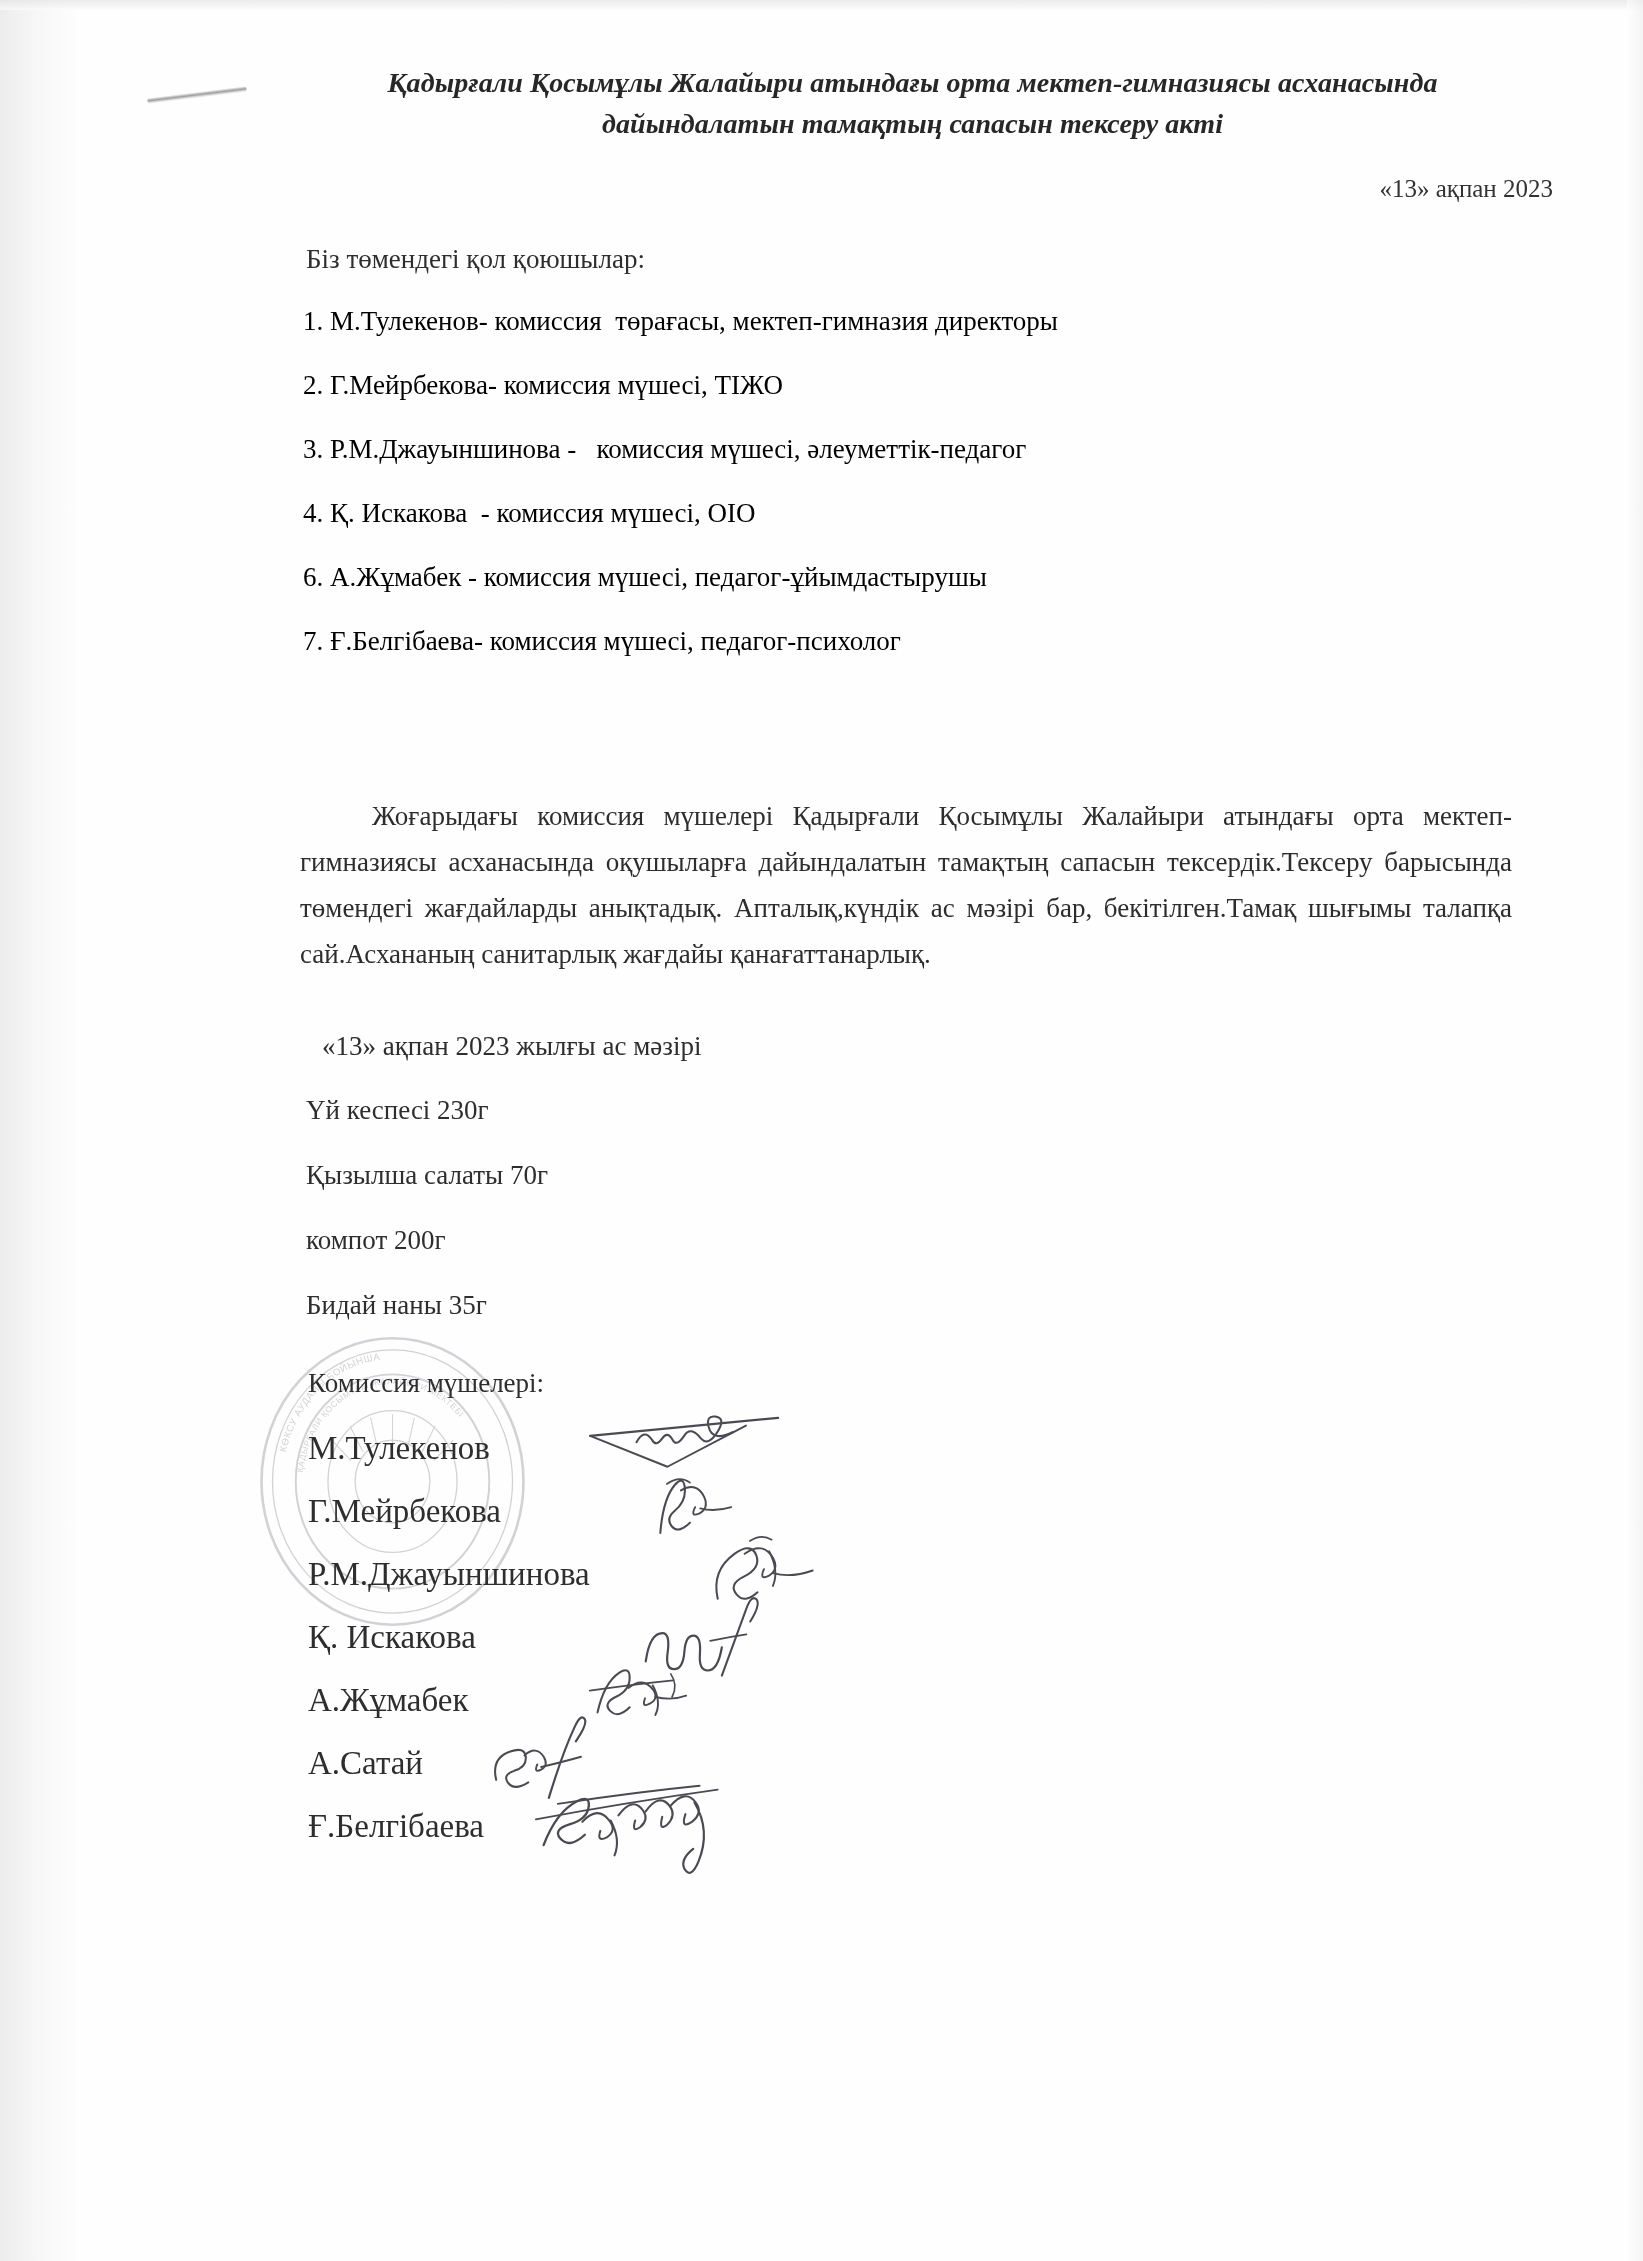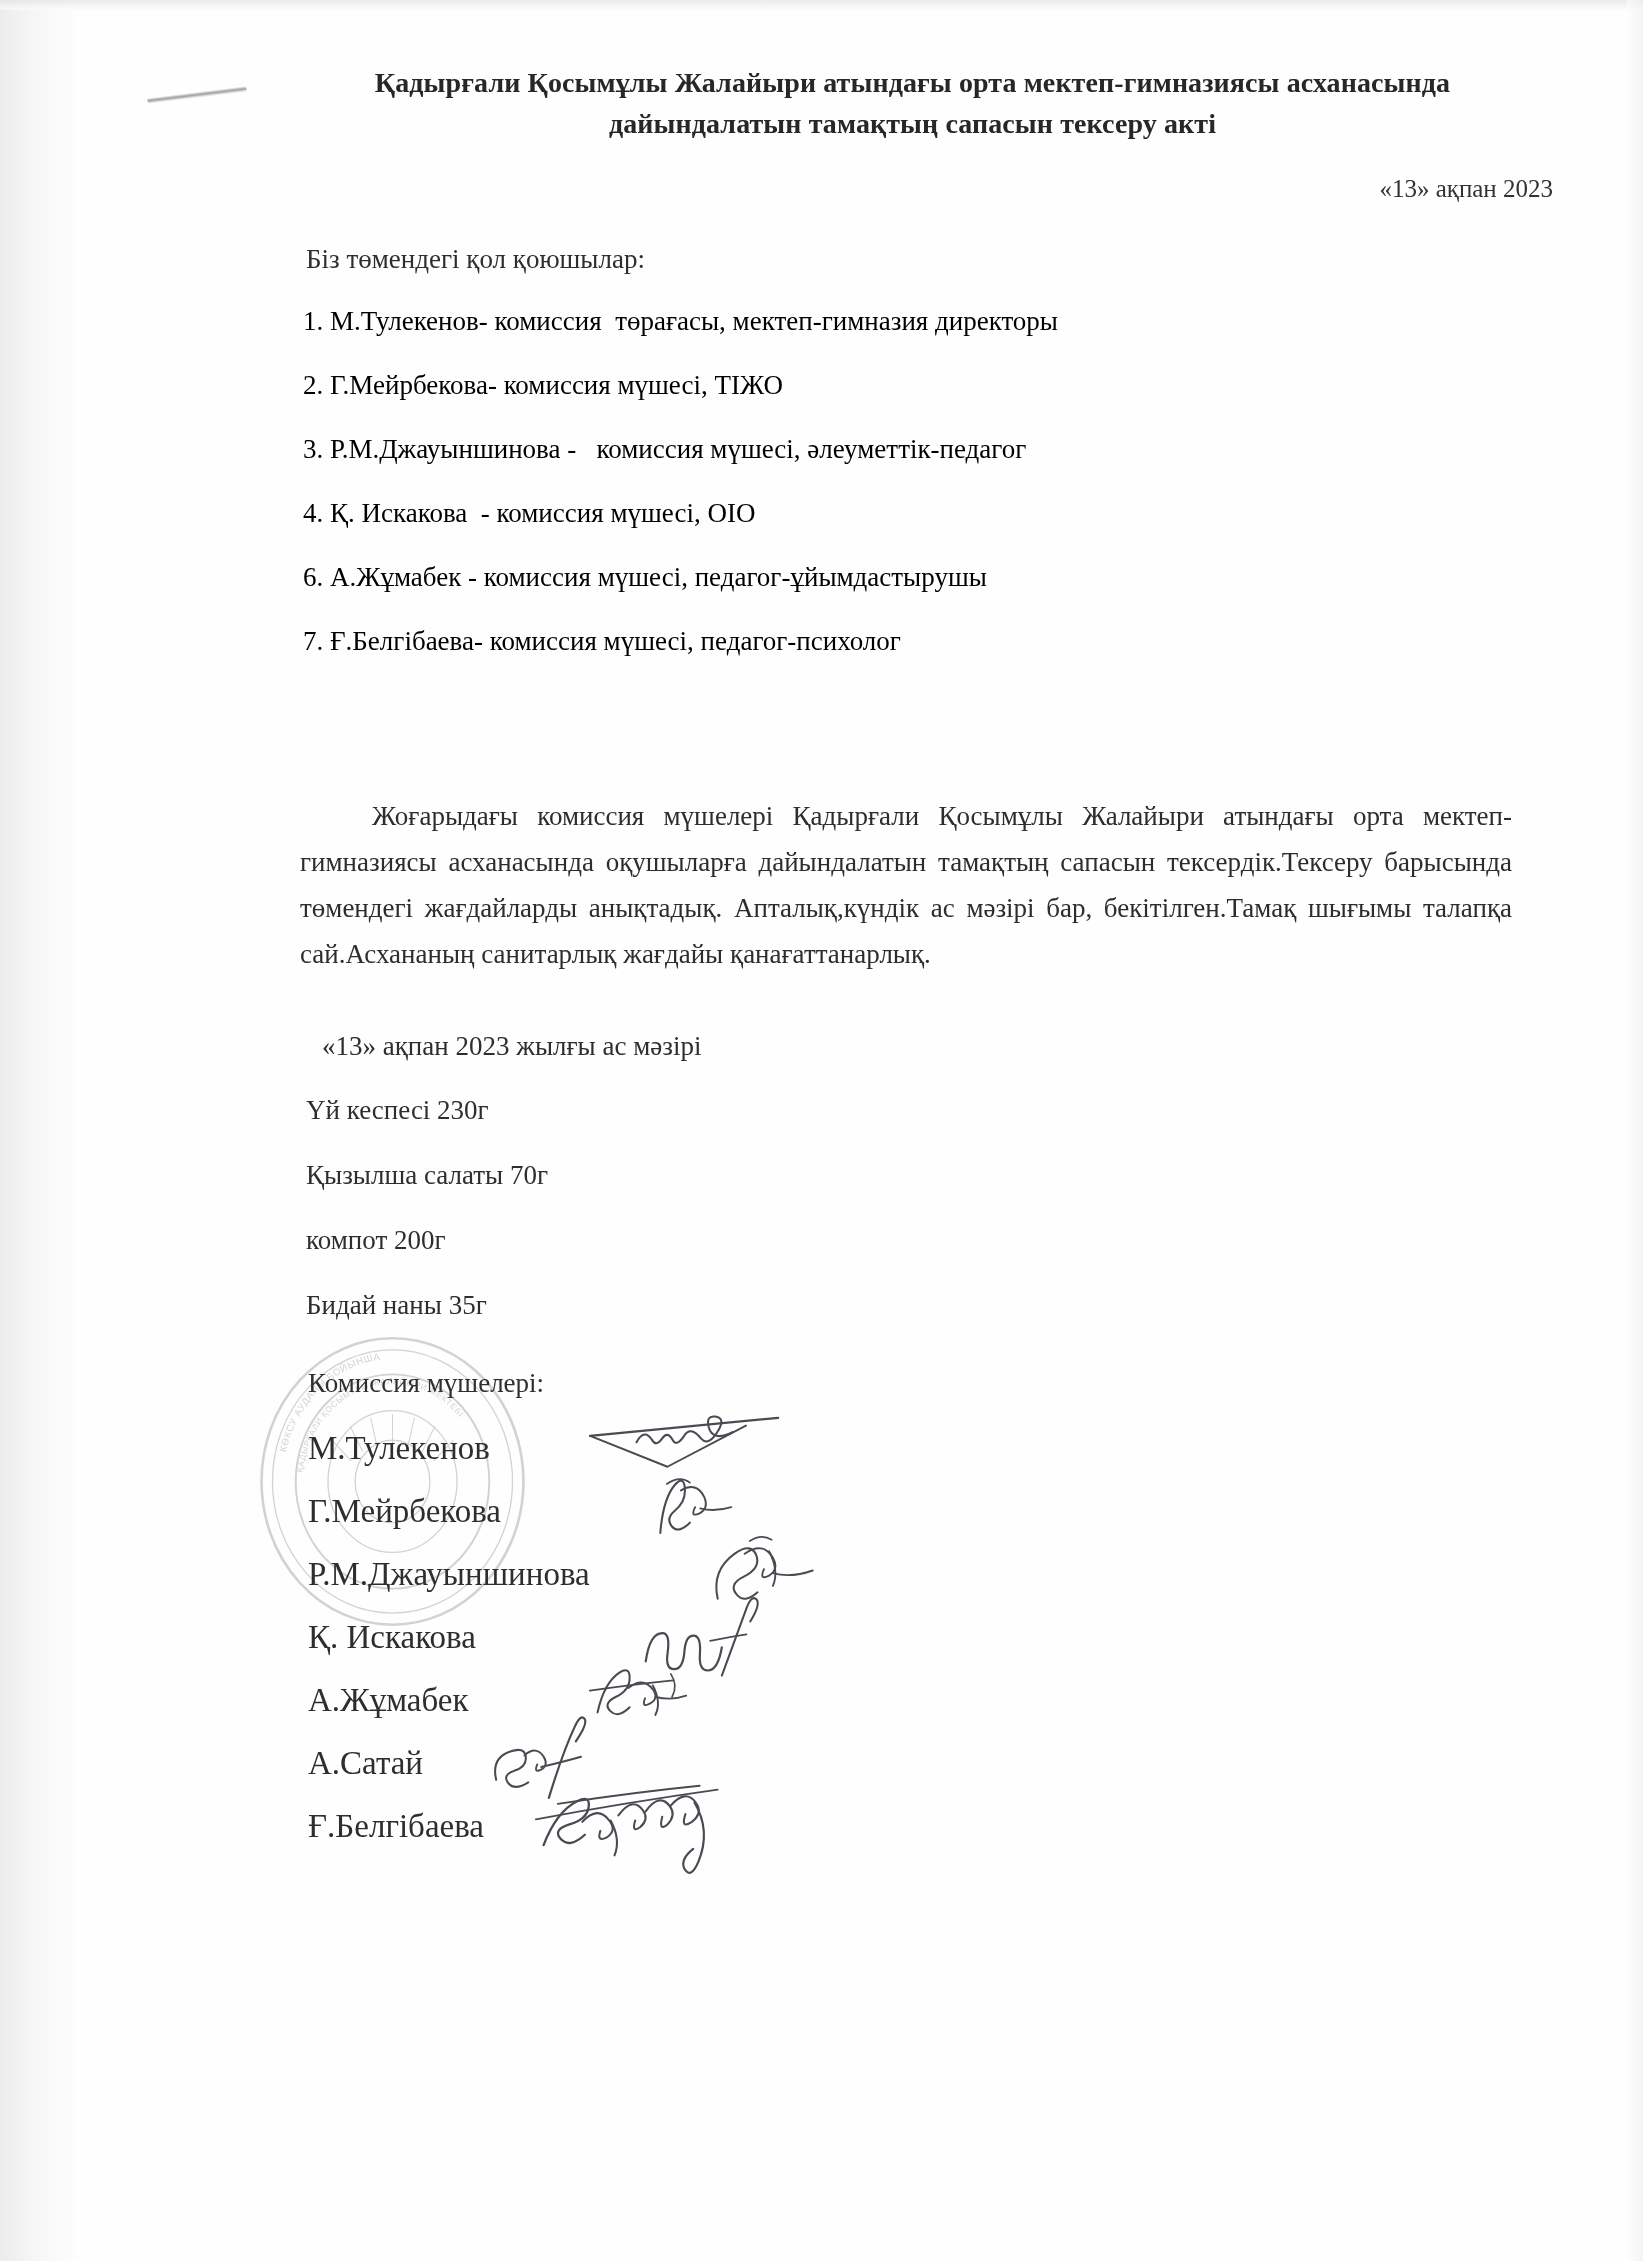--- a/index.html
+++ b/index.html
@@ -69,20 +69,21 @@
     position: absolute;
     left: 271px;
     top: 63px;
     width: 1283px;
     text-align: center;
     font-weight: bold;
     font-size: 28px;
     line-height: 1.45;
     letter-spacing: 0.1px;
     color: #272727;
+    font-style: italic;
   }
 
   .date-right {
     position: absolute;
     left: 902px;
     top: 175px;
     width: 651px;
     text-align: right;
     font-size: 25px;
     color: #333;

